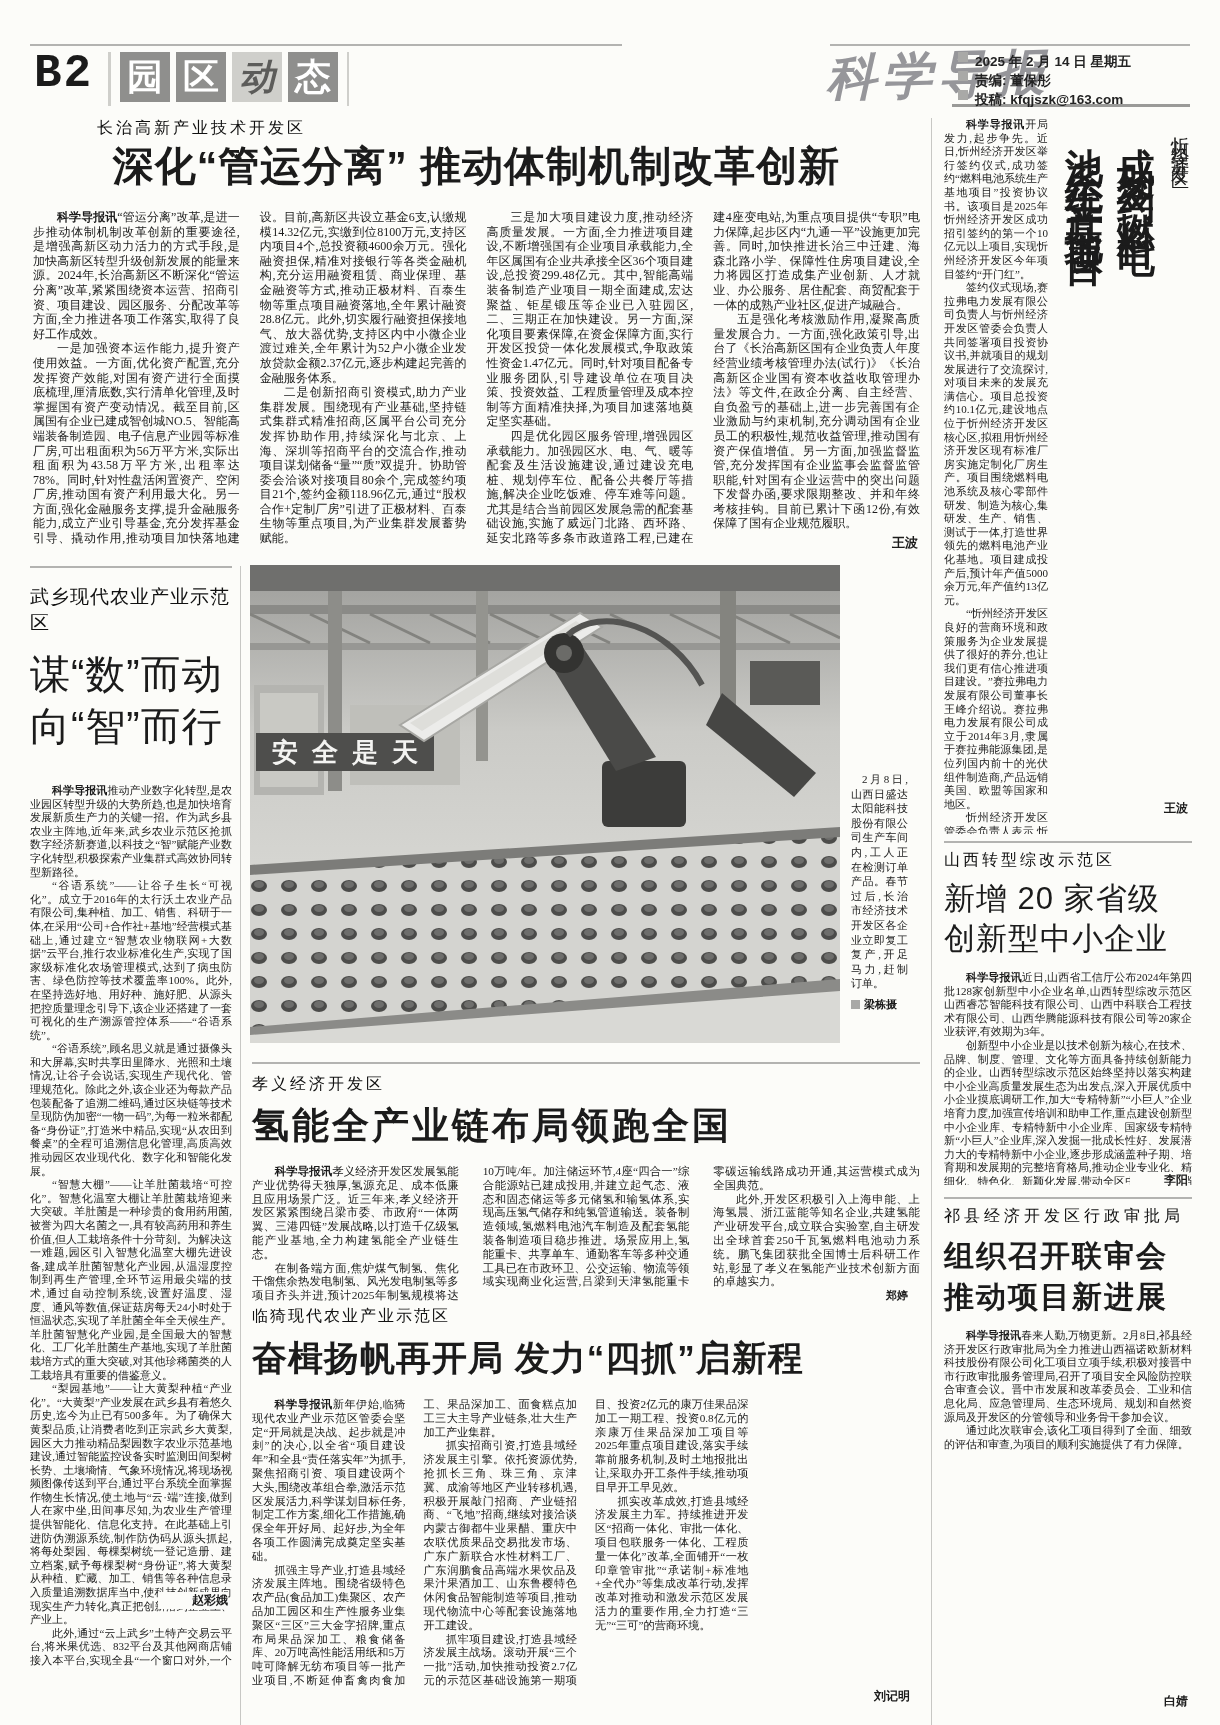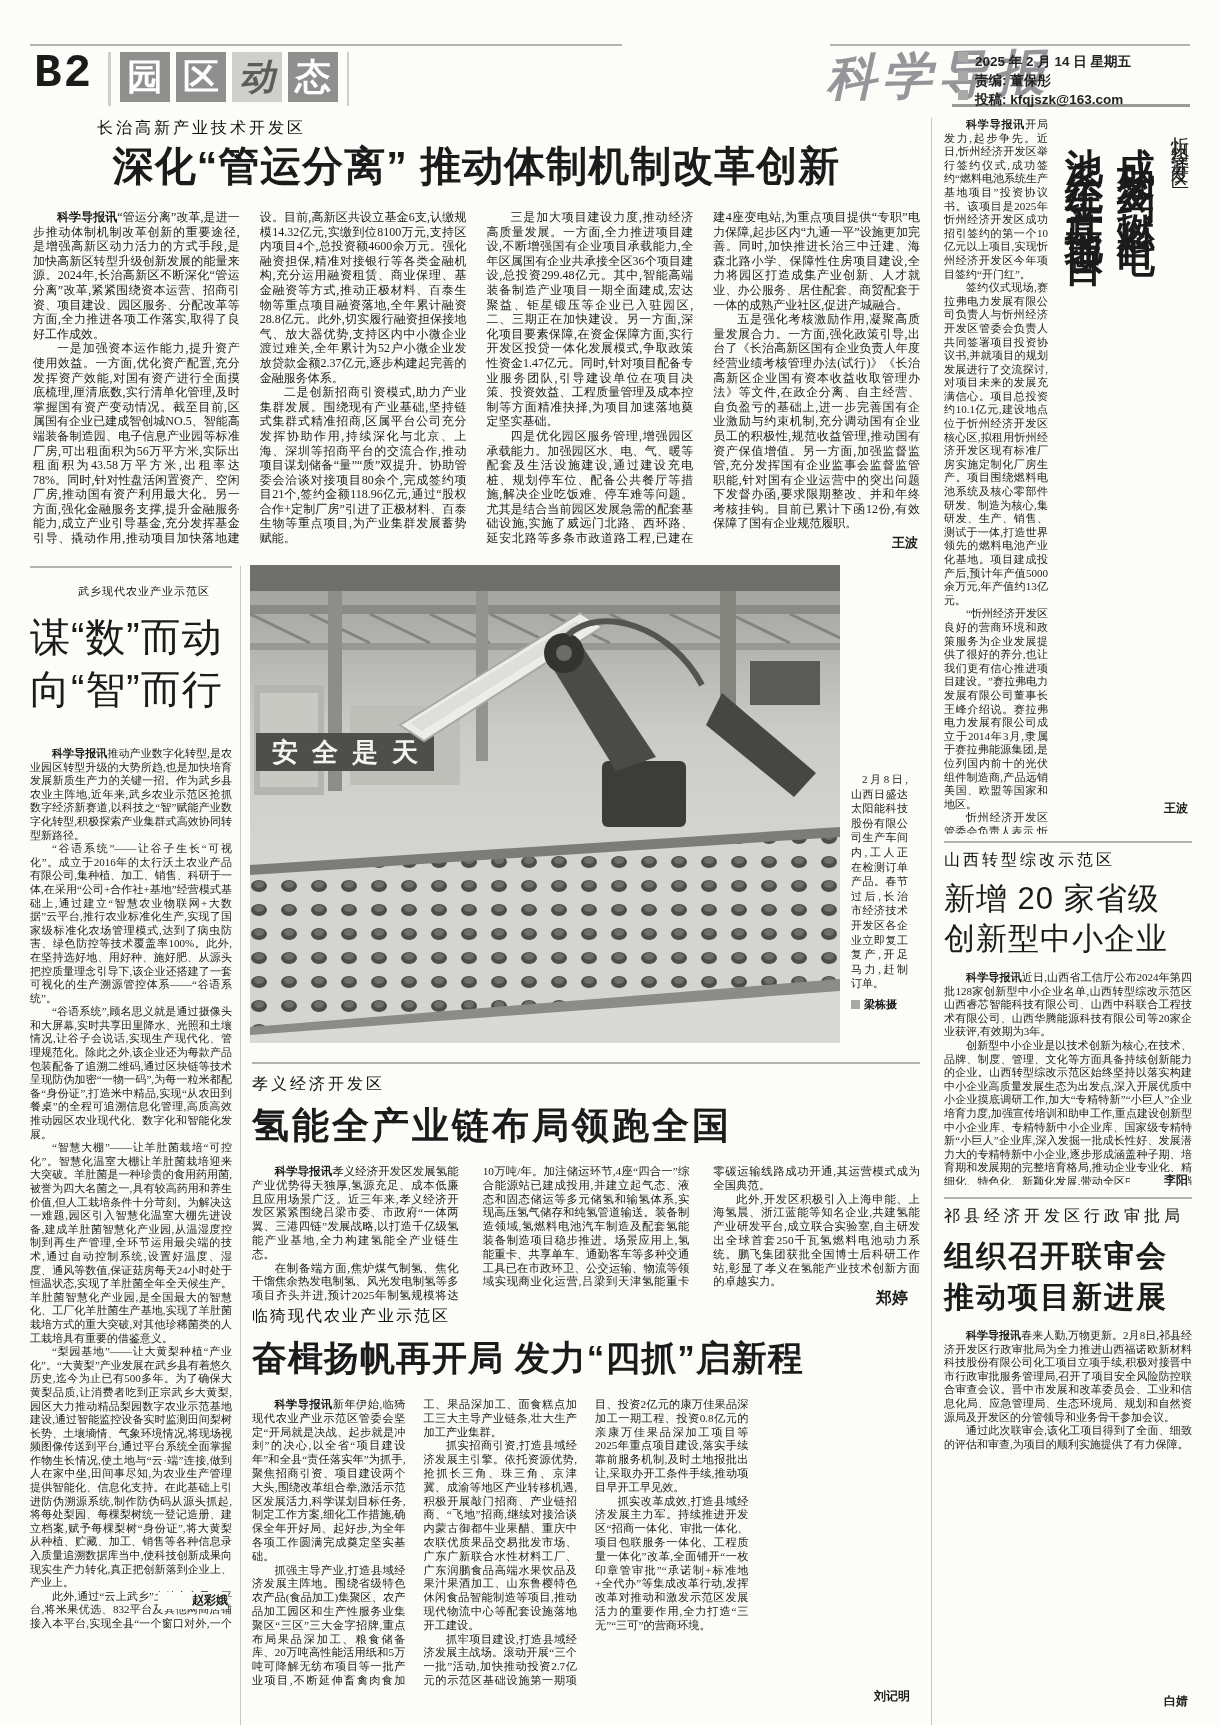--- a/index.html
+++ b/index.html
@@ -34,38 +34,38 @@
   
   .art-main{position:absolute;left:33px;top:118px;width:887px;}
   .art-main .kicker{margin-left:64px;}
   .art-main .headline{font-family:"Liberation Sans","DejaVu Sans",sans-serif;font-weight:900;font-size:41px;
         letter-spacing:1px;text-align:center;white-space:nowrap;}
   .art-main .body{margin-top:16px;height:347px;column-count:4;column-gap:20px;font-size:12px;line-height:14.6px;}
   .by-main{left:838px;top:534px;width:80px;font-size:13px;}
 
   
   .art-wx{position:absolute;left:30px;top:584px;width:202px;}
-  .art-wx .kicker{font-size:11px;letter-spacing:1px;margin-left:48px;}
+  .art-wx .kicker{font-size:19px;letter-spacing:1px;}
   .art-wx .headline{font-family:"Liberation Sans","DejaVu Sans",sans-serif;font-weight:500;font-size:40px;line-height:52px;
         letter-spacing:1px;margin-top:12px;}
   .art-wx .body{margin-top:32px;height:885px;font-size:11px;line-height:13.6px;}
   .by-wx{left:158px;top:1592px;width:70px;font-size:12px;}
 
   
   .photo{position:absolute;left:250px;top:565px;width:590px;height:478px;background:#d7d7d3;overflow:hidden;}
   .caption{position:absolute;left:851px;top:772px;width:57px;font-size:11px;line-height:14.6px;text-align:justify;}
   .caption .cap-txt{text-indent:1em;display:block;}
   .credit{font-family:"Liberation Sans","DejaVu Sans",sans-serif;font-weight:bold;font-size:11px;margin-top:6px;display:flex;align-items:center;gap:4px;}
   .credit .sq{width:9px;height:9px;}
 
   
   .art-qn{position:absolute;left:252px;top:1062px;width:668px;border-top:2px solid #b3b3b1;padding-top:10px;}
   .art-qn .headline{font-family:"Liberation Serif",serif;font-weight:900;font-size:37px;letter-spacing:3px;margin-top:6px;white-space:nowrap;}
   .art-qn .body{margin-top:14px;height:142px;column-count:3;column-gap:24px;font-size:11.4px;line-height:13.8px;}
-  .by-qn{left:848px;top:1288px;width:60px;font-size:16px;}
+  .by-qn{left:848px;top:1288px;width:60px;font-size:11px;}
 
   
   .art-ly{position:absolute;left:252px;top:1306px;width:668px;}
   .art-ly .kicker{letter-spacing:2px;}
   .art-ly .headline{font-family:"Liberation Sans","DejaVu Sans",sans-serif;font-weight:900;font-size:35px;
         letter-spacing:1px;margin-top:8px;white-space:nowrap;}
   .art-ly .body{margin-top:16px;height:296px;column-count:4;column-gap:18px;font-size:11.2px;line-height:13.8px;}
   .by-ly{left:845px;top:1688px;width:65px;font-size:12px;}
 
   

